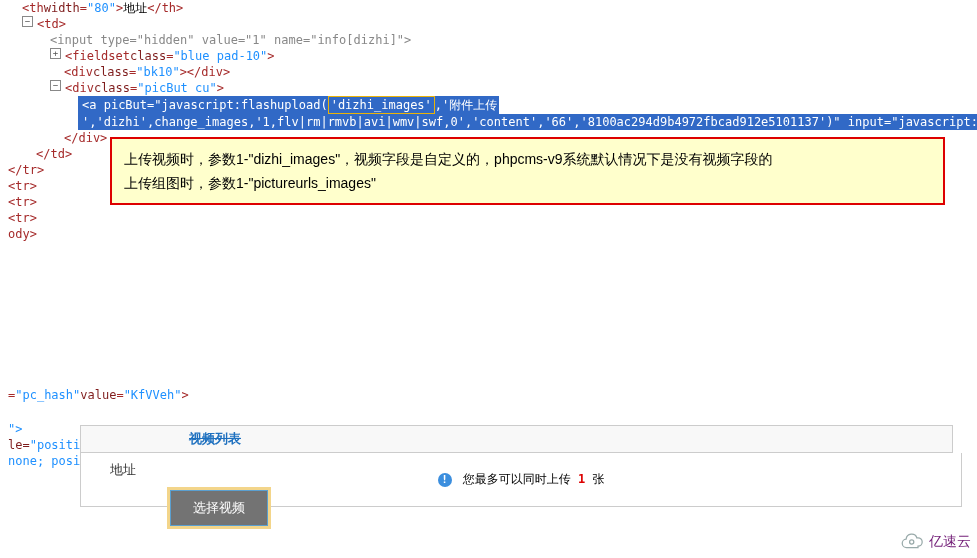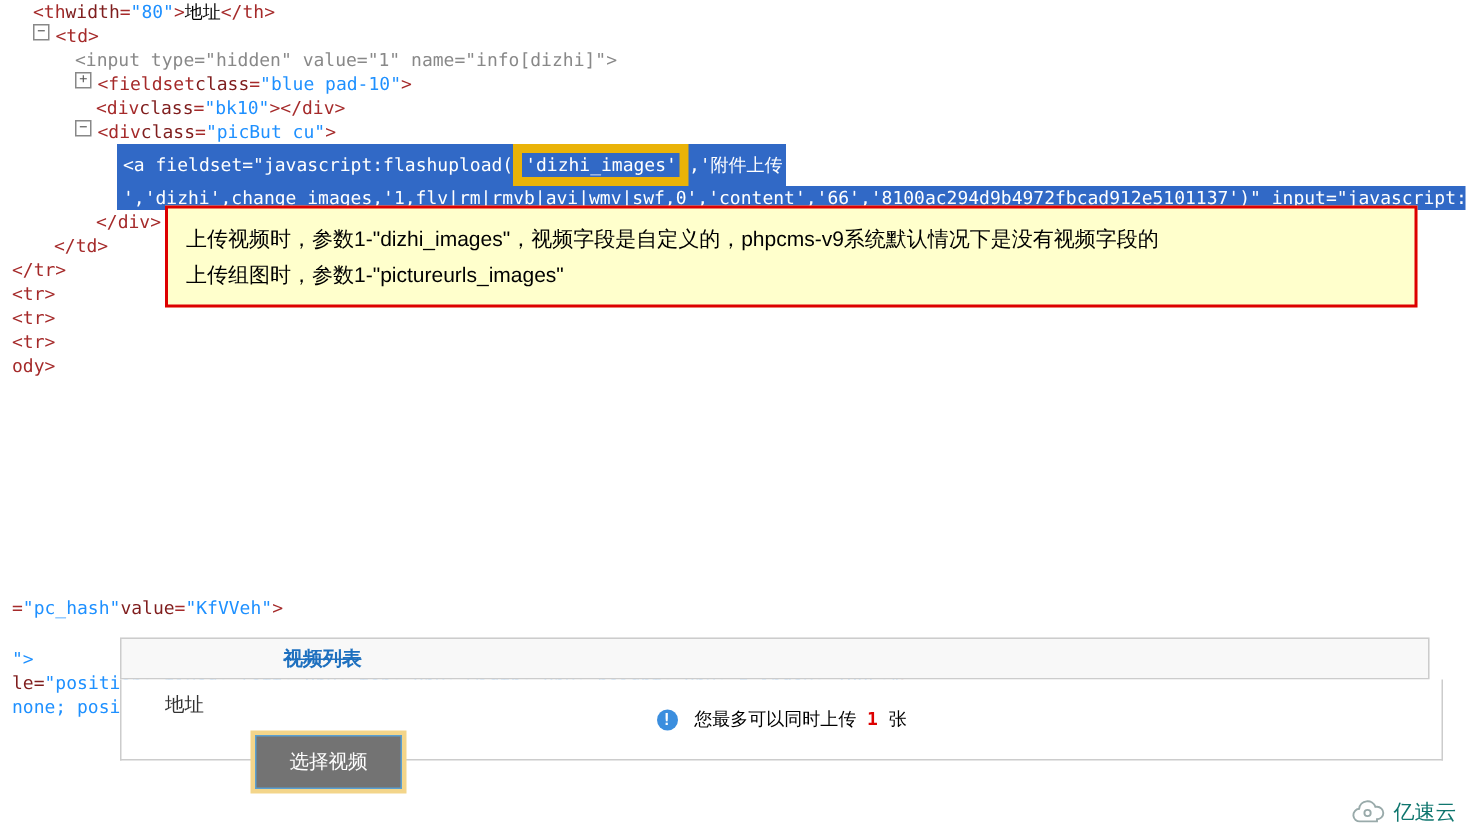--- a/index.html
+++ b/index.html
@@ -12,32 +12,32 @@
 .indent3 { padding-left: 42px; }
 .indent4 { padding-left: 56px; }
 .indent5 { padding-left: 70px; }
 .tag { color: #a52a2a; }
 .attr { color: #7f1d1d; }
 .val { color: #1e90ff; }
 .txt { color: #000; }
 .gray { color: #888; }
 .highlighted { background: #3169c6; color: #fff; display: inline-block; padding: 0 2px; }
 .highlighted .tag, .highlighted .attr, .highlighted .val, .highlighted .txt { color: #fff; }
-.red-box { border: 6px solid #eab308; display: inline-block; padding: 0 2px; }
+.red-box { border: 1px solid #eab308; display: inline-block; padding: 0 2px; }
 .note-box { position: absolute; left: 110px; top: 137px; width: 835px; background: #ffffcc; border: 2px solid #d00; padding: 8px 12px; font-size: 14px; color: #000; line-height: 24px; font-family: "Microsoft YaHei", sans-serif; }
 .spacer { height: 65px; }
 .lower-code { padding-left: 8px; font-family: Consolas, monospace; line-height: 18px; }
 .ui-section { position: absolute; top: 425px; left: 0; right: 0; }
 .ui-header { border: 1px solid #ccc; margin: 0 24px 0 80px; padding: 4px 0 4px 108px; color: #1e70bf; font-weight: bold; font-size: 13px; background: #f8f8f8; text-decoration: line-through; }
 .ui-body { border: 1px solid #ccc; border-top: none; margin: 0 15px 0 80px; padding: 18px 0; text-align: center; background: #fff; }
 .ui-label { position: absolute; left: 110px; top: 36px; color: #333; font-size: 13px; }
 .info-icon { display: inline-flex; width: 14px; height: 14px; border-radius: 50%; background: #3b8ede; color: #fff; align-items: center; justify-content: center; font-size: 11px; font-weight: bold; vertical-align: middle; margin-right: 4px; }
 .red-num { color: #d00; font-weight: bold; }
 .upload-btn { position: absolute; left: 170px; top: 490px; background: #737373; color: #fff; border: 1px solid #5a9fd0; padding: 8px 22px; cursor: pointer; box-shadow: 0 0 0 3px #f3d58a; font-size: 13px; }
-.brand { position: absolute; right: 0; bottom: 0; display: flex; align-items: center; gap: 4px; color: #0f766e; font-size: 14px; padding: 6px; }
+.brand { position: absolute; right: 0; bottom: 0; display: flex; align-items: center; gap: 4px; color: #701a75; font-size: 14px; padding: 6px; }
 .brand-icon { width: 28px; height: 20px; }
 </style>
 </head>
 <body>
 
 <div class="code-area">
   <div class="line indent1">
     <span class="tag">&lt;th </span>
       <span class="attr">width</span>
       <span class="tag">=</span>
@@ -72,21 +72,21 @@
   <div class="line indent3">
     <span class="toggle">−</span>
     <span class="tag">&lt;div </span>
       <span class="attr">class</span>
       <span class="tag">=</span>
       <span class="val">"picBut cu"</span>
       <span class="tag">&gt;</span>
   </div>
   <div class="line indent5">
     <span class="highlighted" style="padding-left:4px;">
-      <span class="tag">&lt;a </span><span class="attr">fieldset</span><span class="tag">=</span><span class="val">"javascript:flashupload(</span><span class="red-box"><span class="val">'dizhi_images'</span></span><span class="val">,'附件上传</span>
+      <span class="tag">&lt;a </span><span class="attr">picBut</span><span class="tag">=</span><span class="val">"javascript:flashupload(</span><span class="red-box"><span class="val">'dizhi_images'</span></span><span class="val">,'附件上传</span>
     </span>
   </div>
   <div class="line indent5">
     <span class="highlighted" style="padding-left:4px;">
       <span class="val">','dizhi',change_images,'1,flv|rm|rmvb|avi|wmv|swf,0','content','66','8100ac294d9b4972fbcad912e5101137')"</span><span class="attr"> input</span><span class="tag">=</span><span class="val">"javascript:void(0);"</span>
     </span>
   </div>
   <div class="line indent4">
       <span class="tag">&lt;/div&gt;</span>
     </div>

